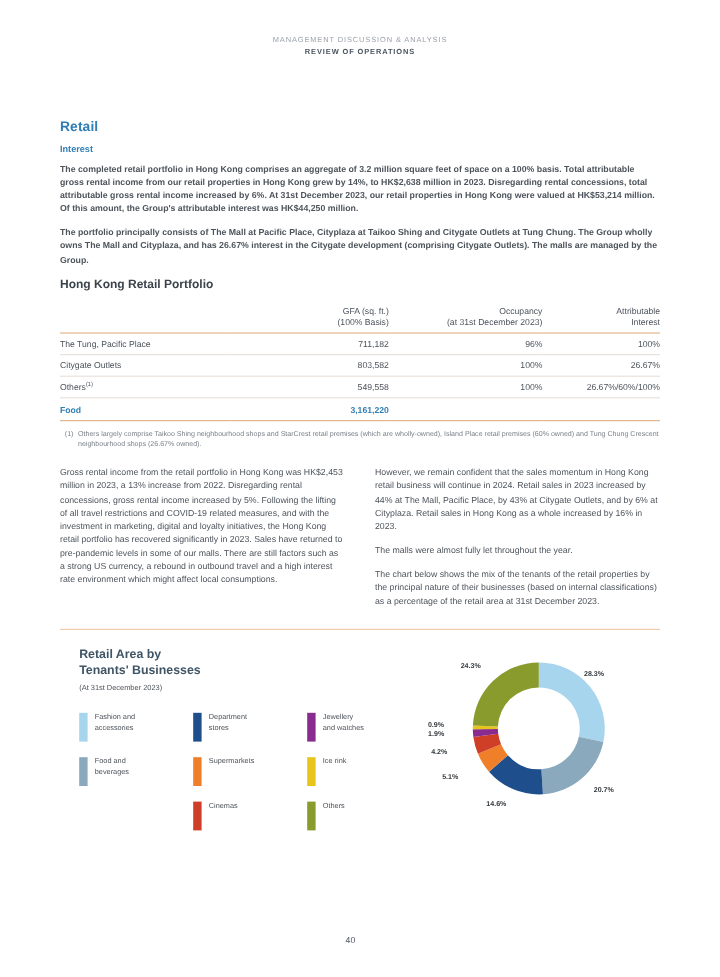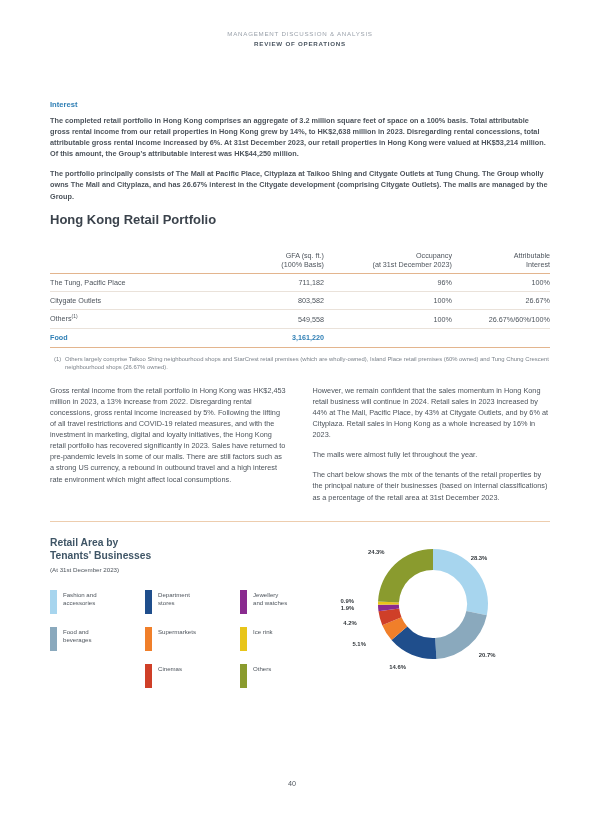--- a/index.html
+++ b/index.html
@@ -58,24 +58,24 @@
   }
   p.body-text {
     font-size: 7.3px;
     line-height: 11.1px;
     color: #4d545c;
     margin: 0 0 9px 0;
     text-align: left;
     font-weight: bold;
   }
   h3.table-caption {
-    font-size: 13px;
+    font-size: 10px;
     font-weight: bold;
     color: #3b434c;
-    margin: 10px 0 24px 0;
+    margin: 10px 0 12px 0;
   }
 
   
   table.portfolio {
     width: 100%;
     border-collapse: collapse;
     font-size: 7.2px;
     color: #4d545c;
   }
   table.portfolio th {
@@ -139,21 +139,21 @@
     height: 0.9px;
     background: #edcdae;
     margin-top: 18px;
   }
 
   
   .chart-block {
     display: flex;
     margin-top: 14px;
   }
-  .chart-left { width: 285px; flex: none; }
+  .chart-left { width: 285px; flex: none; margin-left: 16px; }
   .chart-right { flex: 1; position: relative; }
 
   .chart-title {
     font-size: 10.3px;
     font-weight: bold;
     color: #3f5566;
     line-height: 13.4px;
     margin: 0;
   }
   .chart-subtitle {
@@ -220,20 +220,21 @@
 </head>
 <body>
 
 <div class="page-header">
   <div class="hdr-line1">MANAGEMENT DISCUSSION &amp; ANALYSIS</div>
   <div class="hdr-line2">REVIEW OF OPERATIONS</div>
 </div>
 
 <div class="content">
 
+  <h1 class="section-title">Retail</h1>
   <h2 class="sub-title">Interest</h2>
 
   <p class="body-text">The completed retail portfolio in Hong Kong comprises an aggregate of 3.2 million square feet of space on a 100% basis. Total attributable gross rental income from our retail properties in Hong Kong grew by 14%, to HK$2,638 million in 2023. Disregarding rental concessions, total attributable gross rental income increased by 6%. At 31st December 2023, our retail properties in Hong Kong were valued at HK$53,214 million. Of this amount, the Group's attributable interest was HK$44,250 million.</p>
   <p class="body-text">The portfolio principally consists of The Mall at Pacific Place, Cityplaza at Taikoo Shing and Citygate Outlets at Tung Chung. The Group wholly owns The Mall and Cityplaza, and has 26.67% interest in the Citygate development (comprising Citygate Outlets). The malls are managed by the Group.</p>
 
   <h3 class="table-caption">Hong Kong Retail Portfolio</h3>
 
   <table class="portfolio">
     <colgroup>
       <col>

